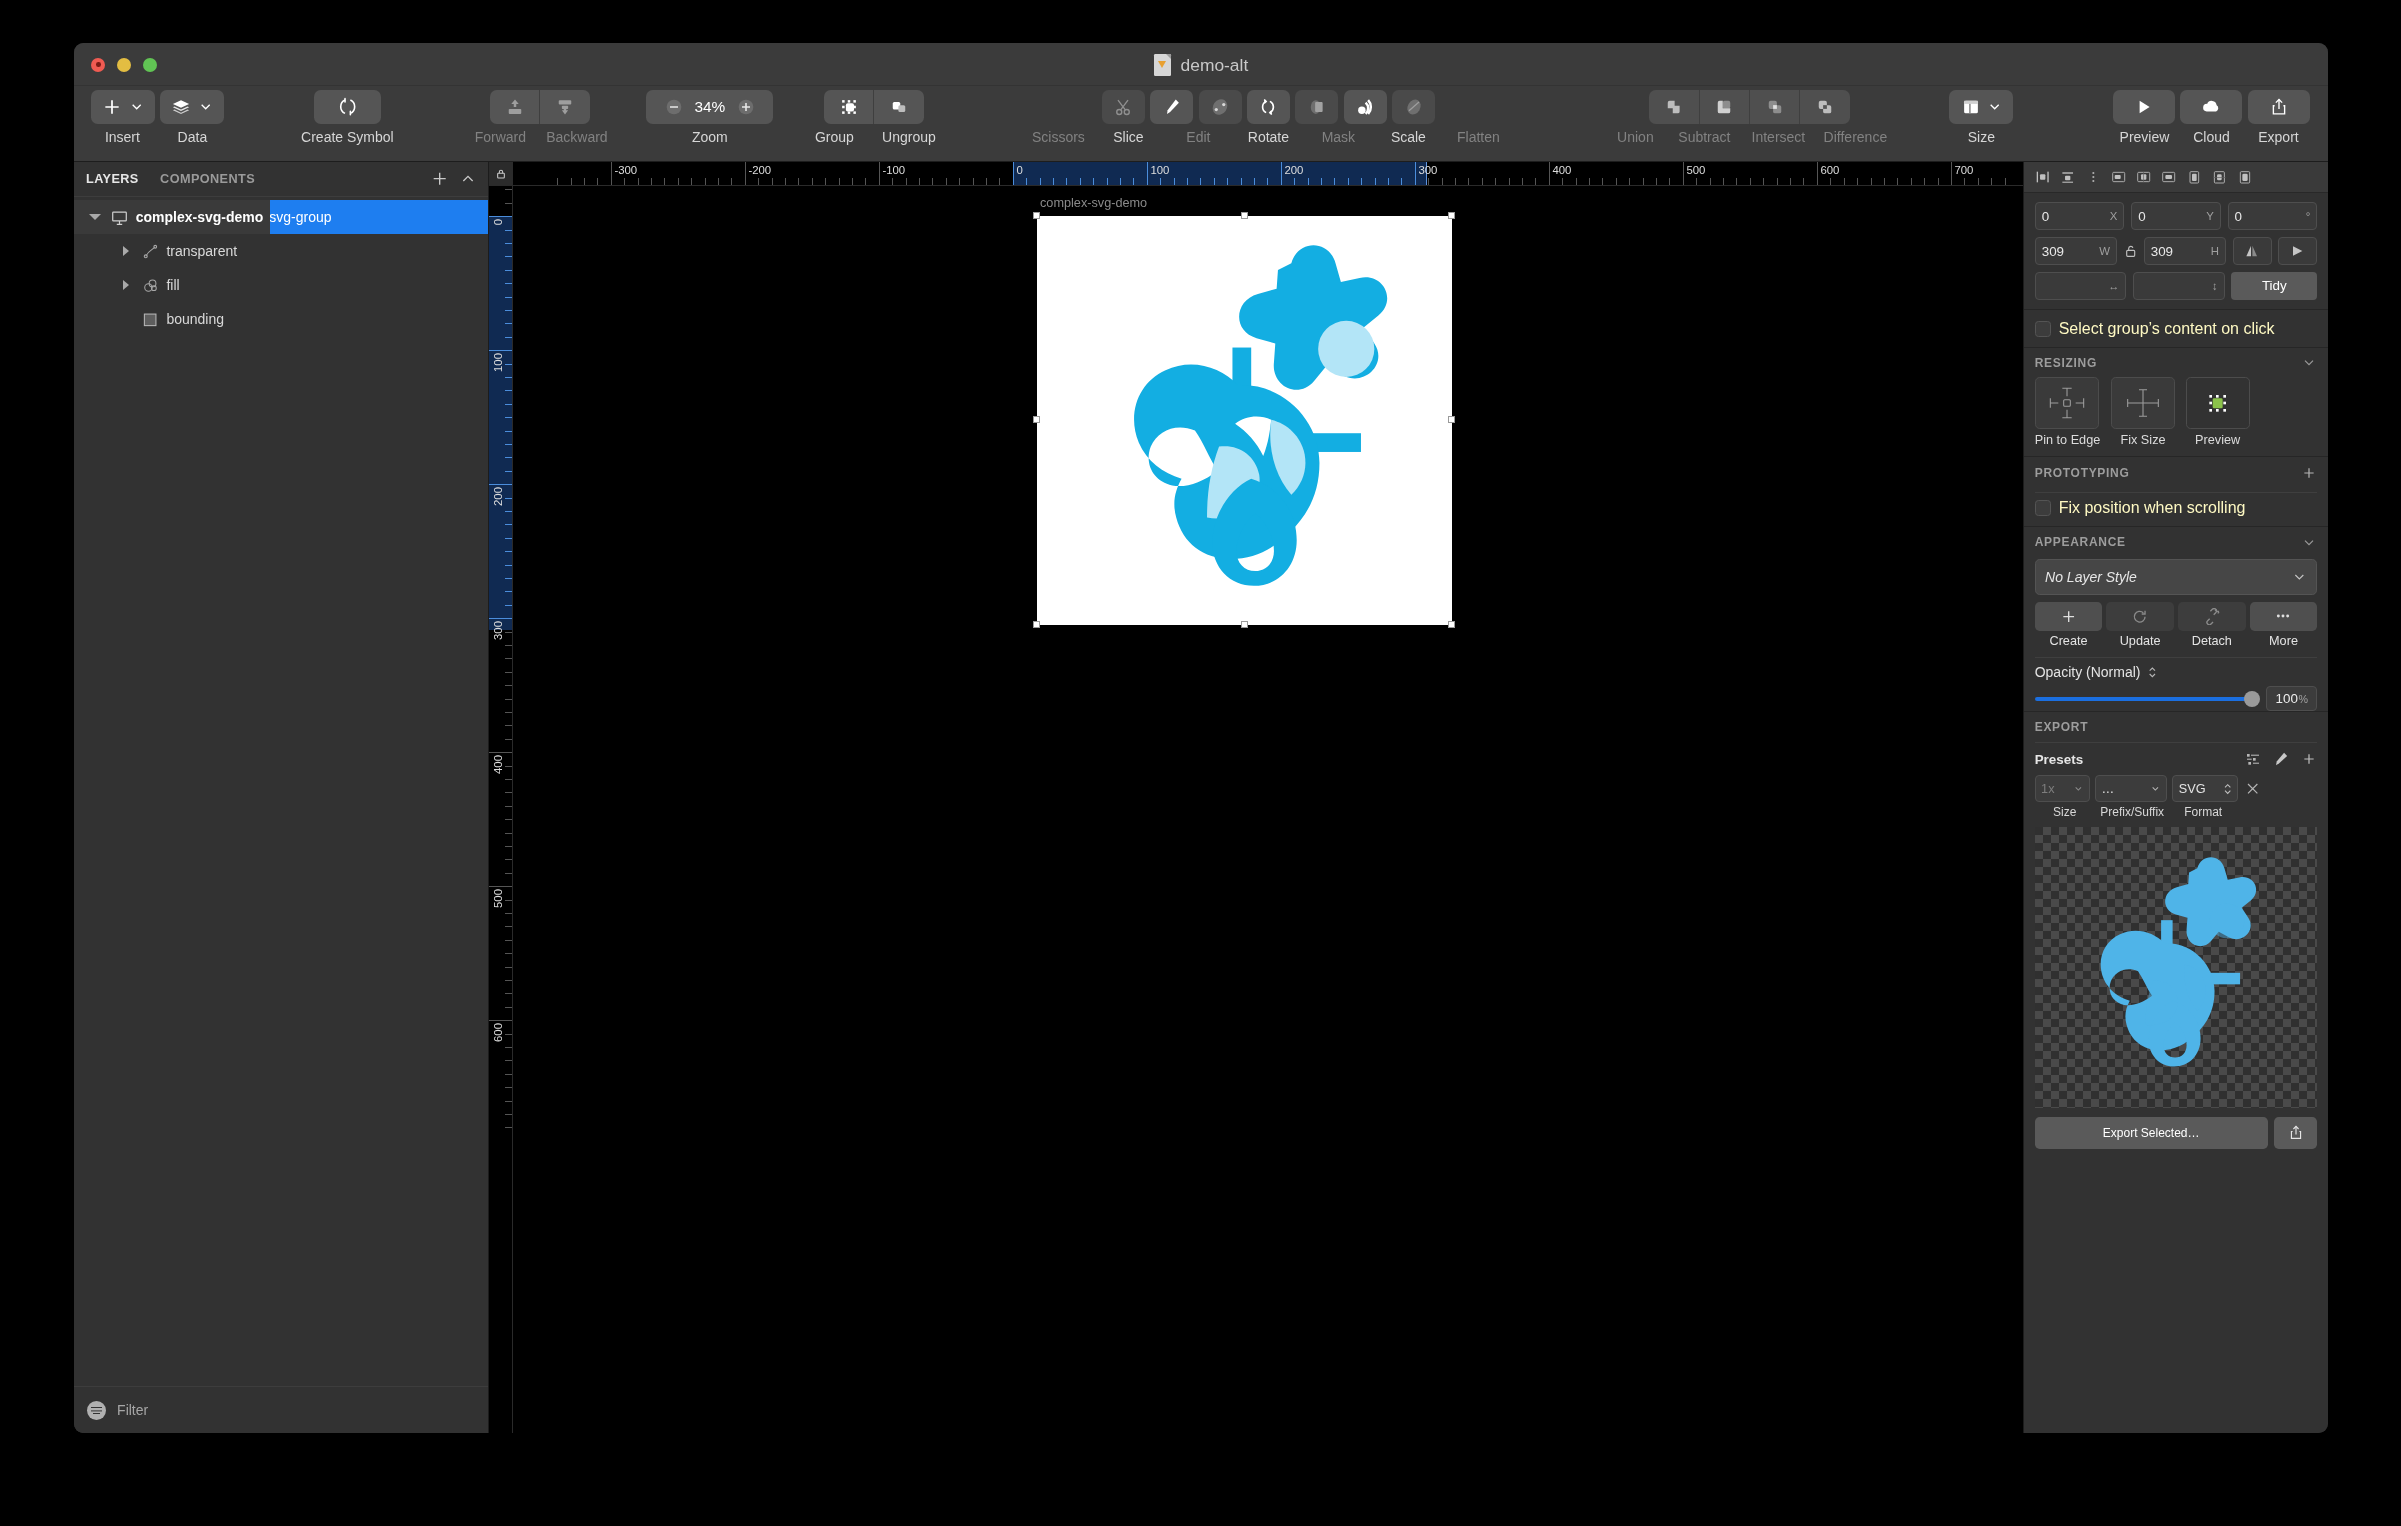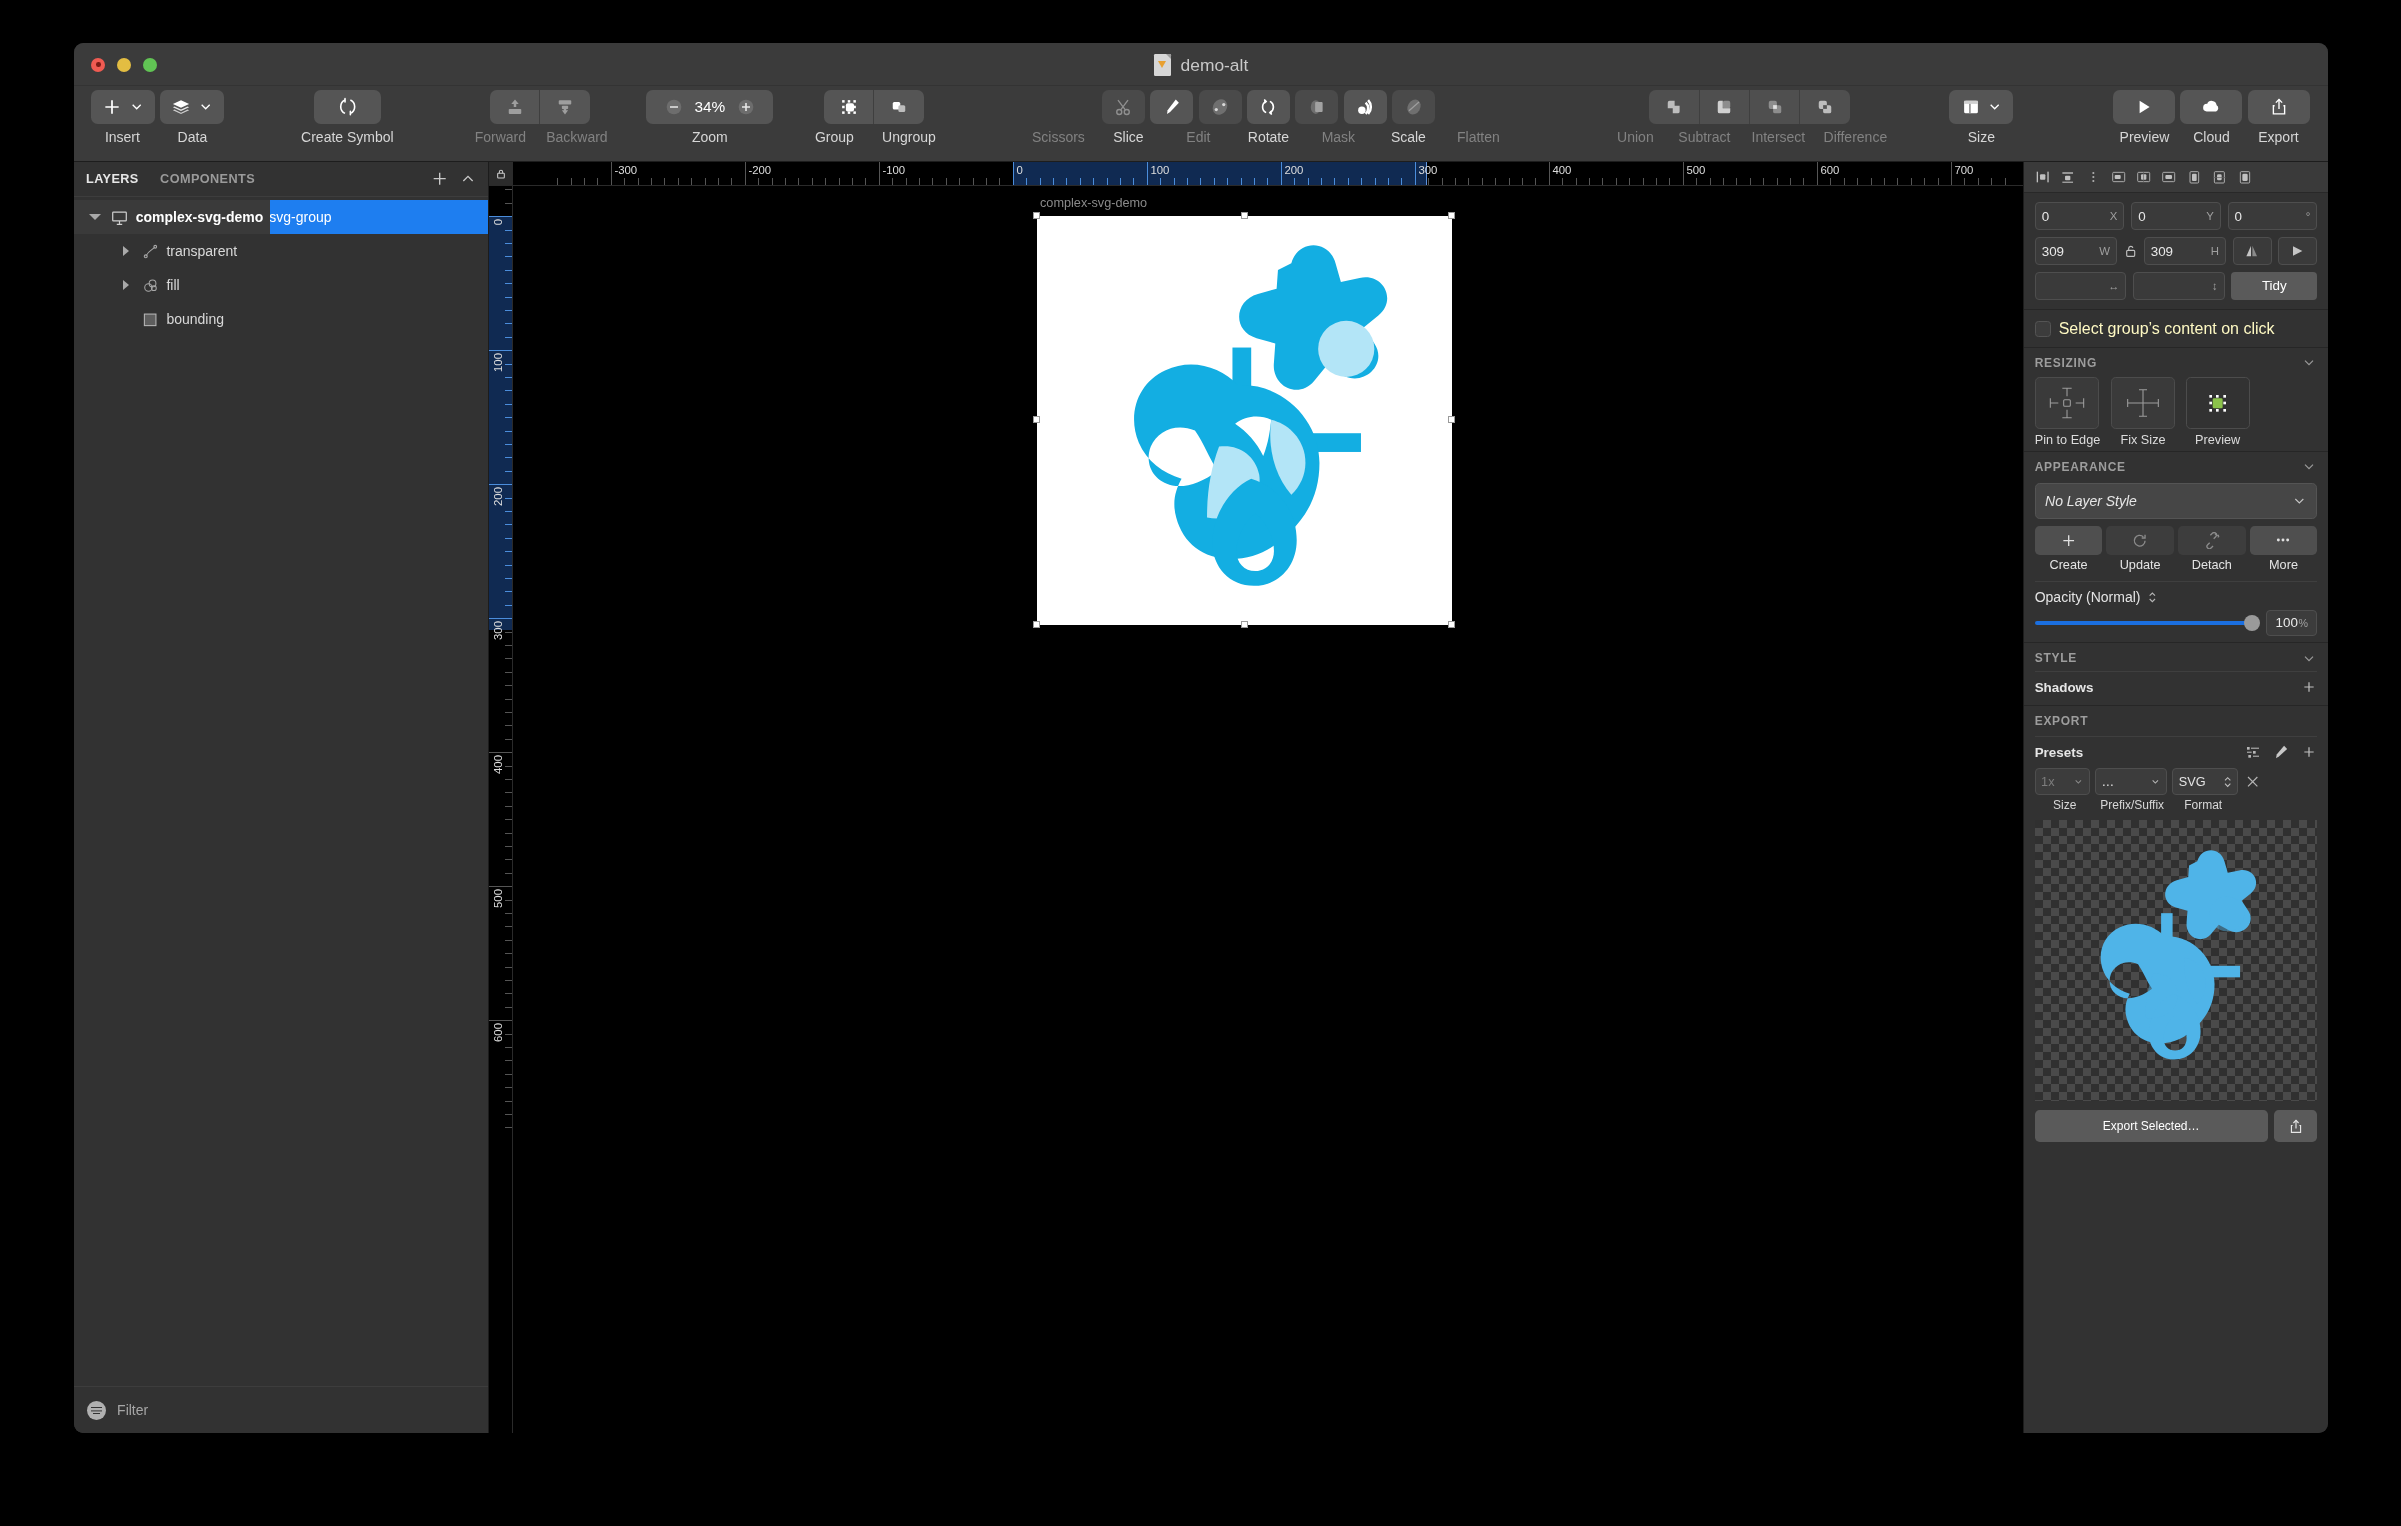--- a/index.html
+++ b/index.html
@@ -1005,20 +1005,33 @@
                     <rect x="25" y="33" width="4" height="4"></rect>
                     <rect x="36" y="33" width="4" height="4"></rect>
                 </g>
                 </svg>
             </div>
             <div class="res-label">Preview</div>
           </div>
         </div>
       </div>
 
+      <div style="border-top:0.7px solid #262626; margin-top:5.4px">
+        <div class="sec-head">
+          <span class="sec-title">PROTOTYPING</span>
+          <svg width="16" height="16" viewBox="0 0 24 24">
+              <path d="M12 5v14M5 12h14" stroke="#b5b5b5" stroke-width="1.8" fill="none"></path>
+            </svg>
+        </div>
+        <div class="hr"></div>
+        <div class="cbrow" style="border-bottom:none; padding-top:0">
+          <div class="cbox"></div>
+          <div class="cblabel">Fix position when scrolling</div>
+        </div>
+      </div>
 
       <div style="border-top:0.7px solid #262626">
         <div class="sec-head">
           <span class="sec-title">APPEARANCE</span>
           <svg width="16" height="13.4" viewBox="0 0 24 20">
               <path d="M6 7l6 6 6-6" stroke="#9a9a9a" stroke-width="1.8" fill="none"></path>
             </svg>
         </div>
         <div class="style-select">
           <span class="t">No Layer Style</span>
@@ -1077,35 +1090,20 @@
           <div class="slider">
               <div class="knob"></div>
             </div>
           <div class="pct">
             <span class="n">100</span>
             <span class="s">%</span>
           </div>
         </div>
       </div>
 
-      <div style="border-top:0.7px solid #262626; margin-top:6.7px">
-        <div class="sec-head">
-          <span class="sec-title">STYLE</span>
-          <svg width="16" height="13.4" viewBox="0 0 24 20">
-              <path d="M6 7l6 6 6-6" stroke="#9a9a9a" stroke-width="1.8" fill="none"></path>
-            </svg>
-        </div>
-        <div class="hr" style="margin-top:1.3px"></div>
-        <div class="sec-head" style="padding-top:1.3px;padding-bottom:9.4px">
-          <span class="sec-title b">Shadows</span>
-          <svg width="16" height="16" viewBox="0 0 24 24">
-              <path d="M12 5v14M5 12h14" stroke="#c0c0c0" stroke-width="1.8" fill="none"></path>
-            </svg>
-        </div>
-      </div>
 
       <div style="border-top:0.7px solid #262626">
         <div class="sec-head" style="padding-bottom:8px">
           <span class="sec-title">EXPORT</span>
         </div>
         <div class="hr" style="margin:0 10.7px"></div>
         <div class="sec-head">
           <span class="sec-title b">Presets</span>
           <span style="display:flex;gap:12px;align-items:center">
             <svg width="16" height="14.7" viewBox="0 0 24 22">

